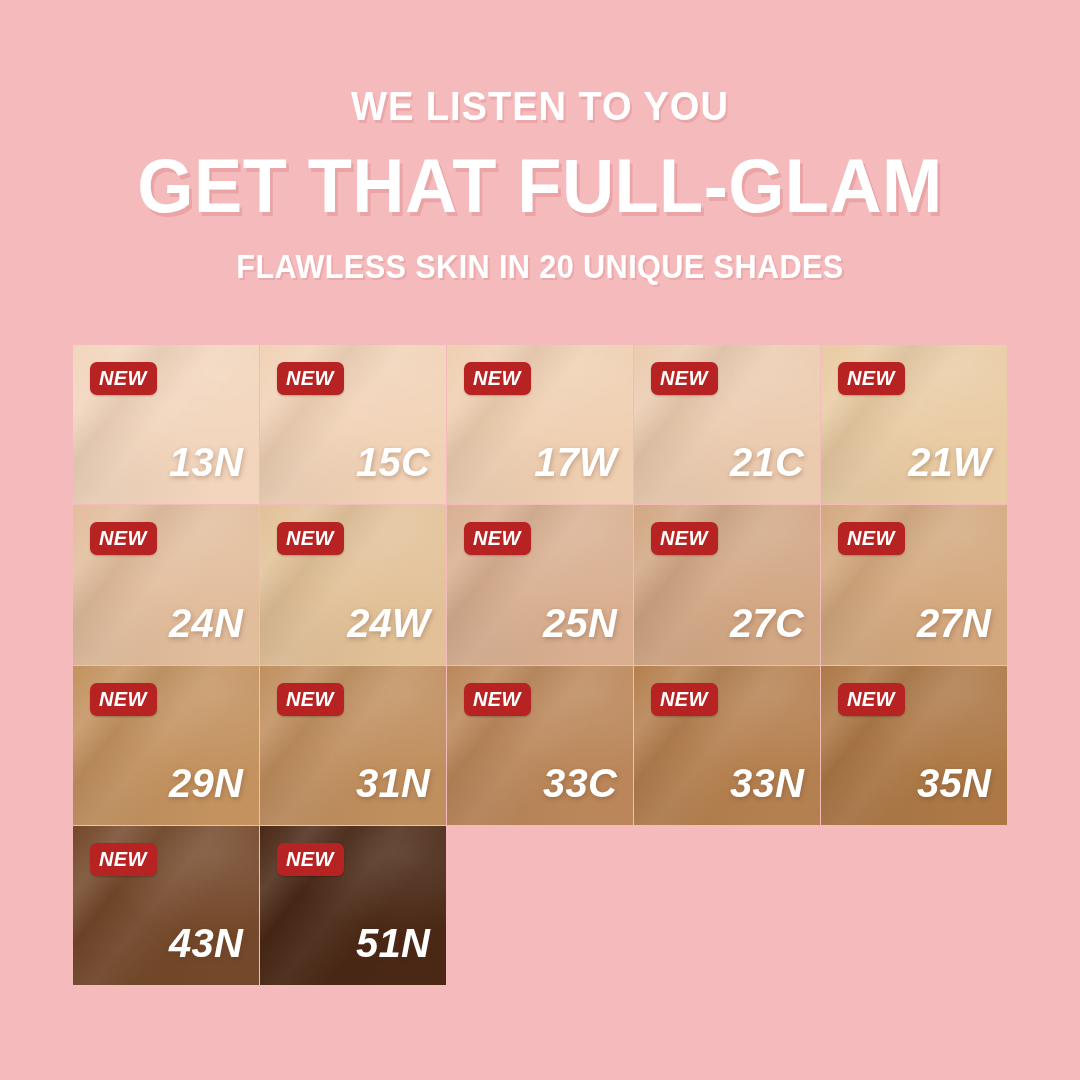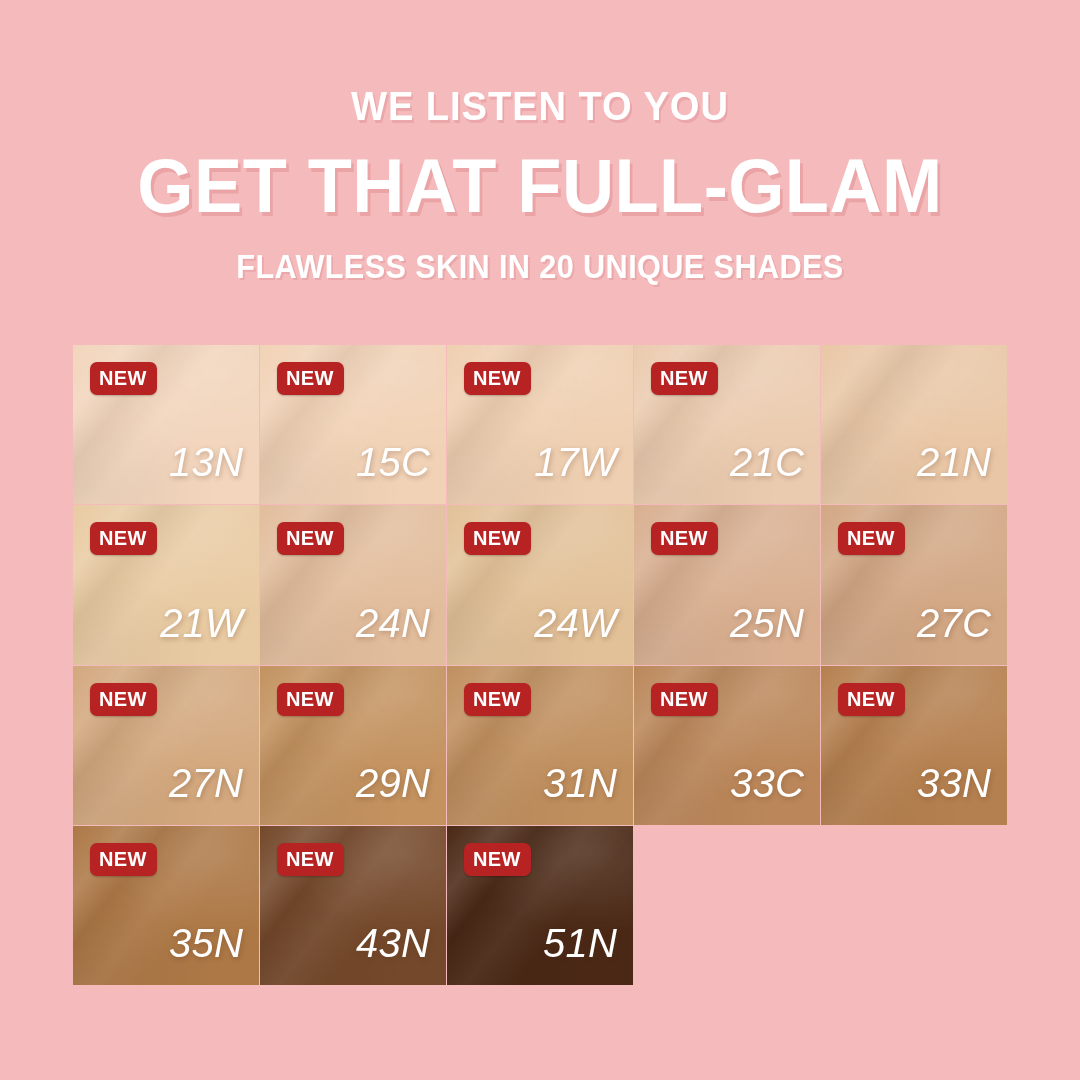--- a/index.html
+++ b/index.html
@@ -92,35 +92,36 @@
         rgba(0,0,0,0.00) 60%);
     pointer-events: none;
   }
   .badge {
     position: absolute;
     left: 17px;
     top: 17px;
     background: #b72222;
     color: #ffffff;
     font-weight: bold;
+    font-style: italic;
     font-size: 20px;
     letter-spacing: 0.3px;
     line-height: 1;
     padding: 6px 10px 7px 9px;
     border-radius: 7px;
     box-shadow: 0 1px 2px rgba(0,0,0,0.22);
     z-index: 2;
     text-align: right;
   }
   .shade-label {
     position: absolute;
     right: 16px;
     bottom: 22px;
     color: #ffffff;
-    font-weight: normal;
+    font-weight: bold;
     font-style: italic;
     font-size: 40px;
     line-height: 1;
     letter-spacing: 0.2px;
     text-shadow: 1px 2px 5px rgba(90,50,30,0.30);
     z-index: 2;
     text-align: center;
   }
 </style>
 </head>
@@ -147,24 +148,20 @@
       <div class="swatch" style="background: rgb(239, 207, 177);">
         <div class="sheen"></div>
         <div class="badge">NEW</div>
         <div class="shade-label">17W</div>
       </div>
       <div class="swatch" style="background: rgb(235, 203, 175);">
         <div class="sheen"></div>
         <div class="badge">NEW</div>
         <div class="shade-label">21C</div>
       </div>
-      <div class="swatch" style="background: rgb(233, 199, 166);">
-        <div class="sheen"></div>
-        <div class="shade-label">21N</div>
-      </div>
       <div class="swatch" style="background: rgb(233, 203, 163);">
         <div class="sheen"></div>
         <div class="badge">NEW</div>
         <div class="shade-label">21W</div>
       </div>
       <div class="swatch" style="background: rgb(226, 189, 156);">
         <div class="sheen"></div>
         <div class="badge">NEW</div>
         <div class="shade-label">24N</div>
       </div>

